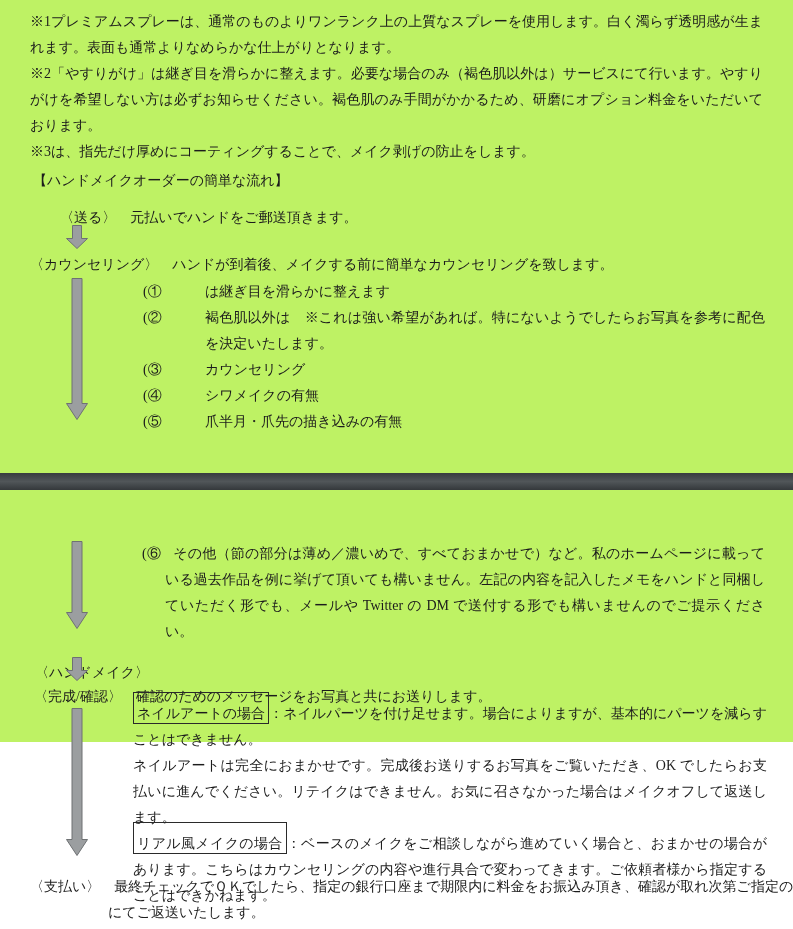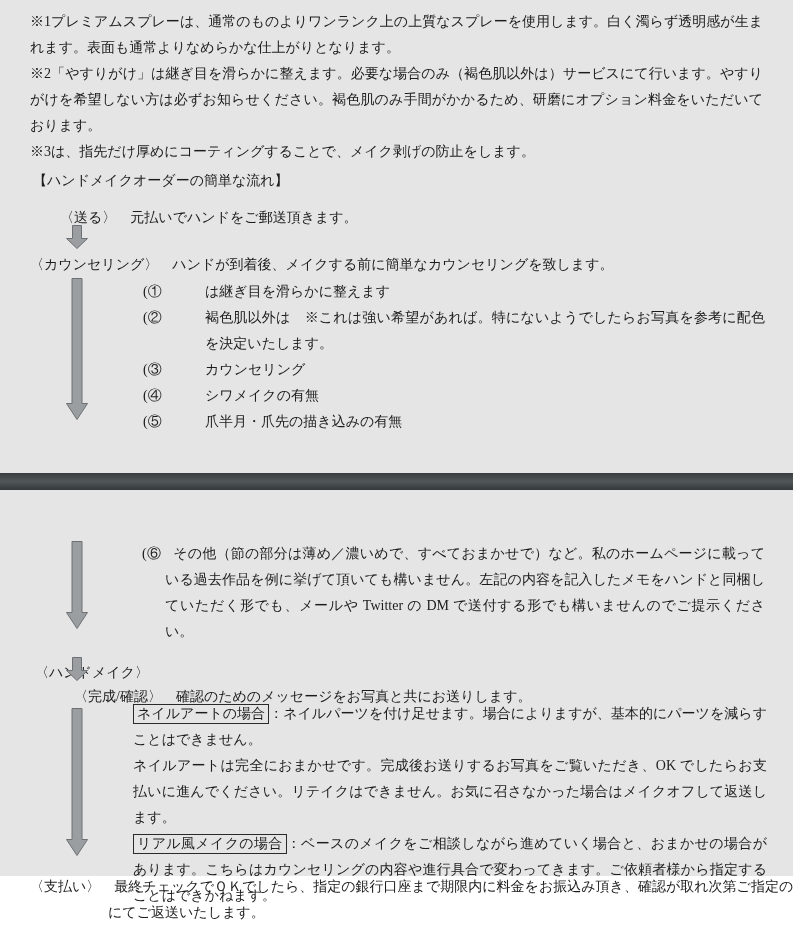--- a/index.html
+++ b/index.html
@@ -4,21 +4,21 @@
 <style>
   html,body{margin:0;padding:0;}
   body{
     width:793px;height:929px;
     background:#ffffff;
     font-family:"Liberation Serif","DejaVu Serif",serif;
     color:#1c1c1c;
     position:relative;
     overflow:hidden;
   }
-  .doc{position:absolute;inset:0;width:793px;height:876px;background:#e5e5e5;}
+  .doc{position:absolute;inset:0;width:793px;height:742px;background:#bef264;}
   .blk{position:absolute;margin:0;font-size:14px;line-height:26px;}
   .just{text-align:justify;}
   .blk p{margin:0;}
   
   .notes{top:9px;left:30px;width:733px;}
   .heading{top:168px;left:33px;}
   .send{top:205px;left:30px;margin-left:30px;}
   .counseling{top:252px;left:30px;text-align:right;}
   .steplist{top:279px;left:143px;width:622px;}
   .steplist .item{display:flex;}
@@ -27,25 +27,25 @@
   
   .separator{
     position:absolute;top:473px;left:0;width:793px;height:17px;
     background:linear-gradient(to bottom,#383c3f 0%,#50555­8 40%,#515659 55%,#34383b 100%);
     background:linear-gradient(to bottom,#383c3f 0%,#515659 50%,#34383b 100%);
   }
   
   .item6{top:541px;left:165px;width:600px;text-indent:-23px;}
   .item6 .num6{margin-right:12px;}
   .handmake{top:660px;left:35px;}
-  .confirm{top:684px;left:34px;margin-left:40px;}
+  .confirm{top:684px;left:34px;}
   .confirmblock{top:701px;left:133px;width:634px;}
   .boxed{
     border:1px solid #2a2a2a;
-    padding:1px 3px 2px 3px;
+    padding:13px 3px 2px 3px;
   }
   .payment{top:874px;left:30px;width:746px;padding-left:78px;text-indent:-78px;}
   .arrow{position:absolute;}
   .arrow svg{display:block;}
 </style>
 </head>
 <body>
 
 <div class="doc">
 

